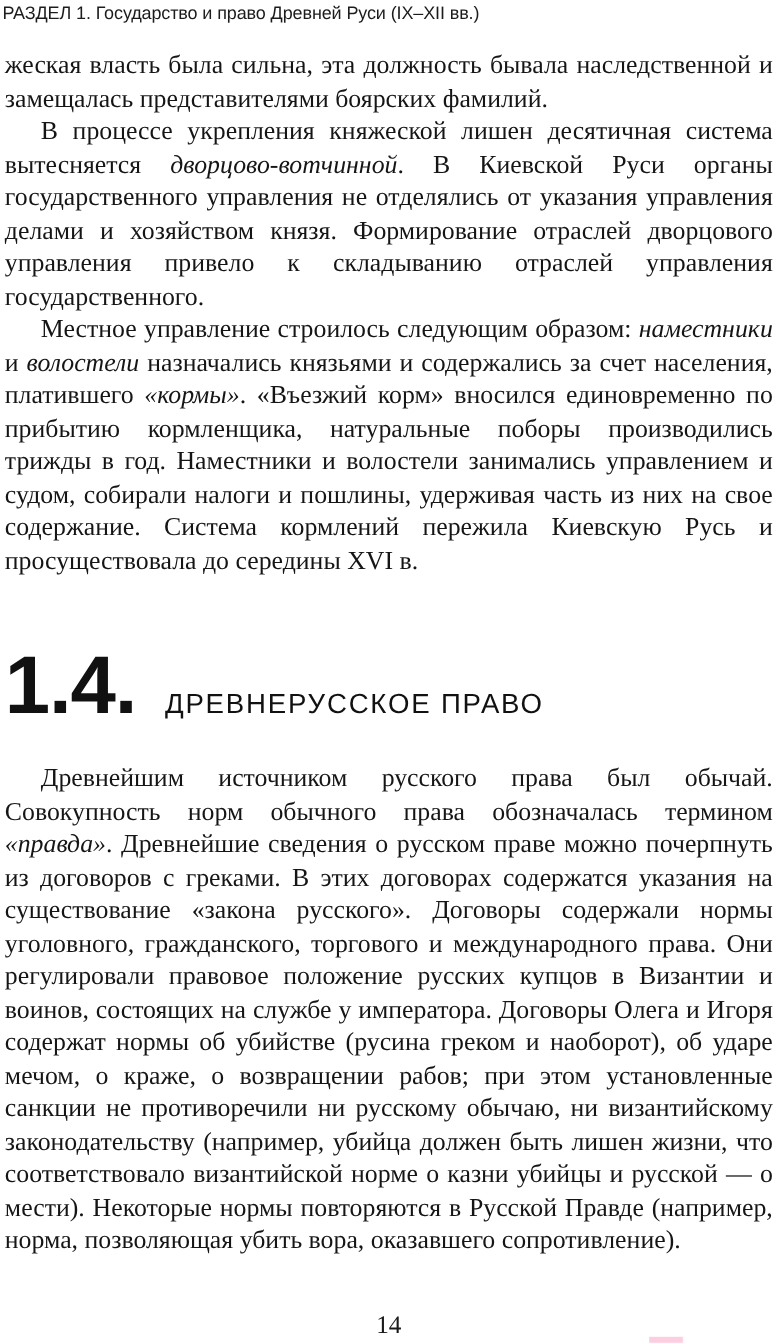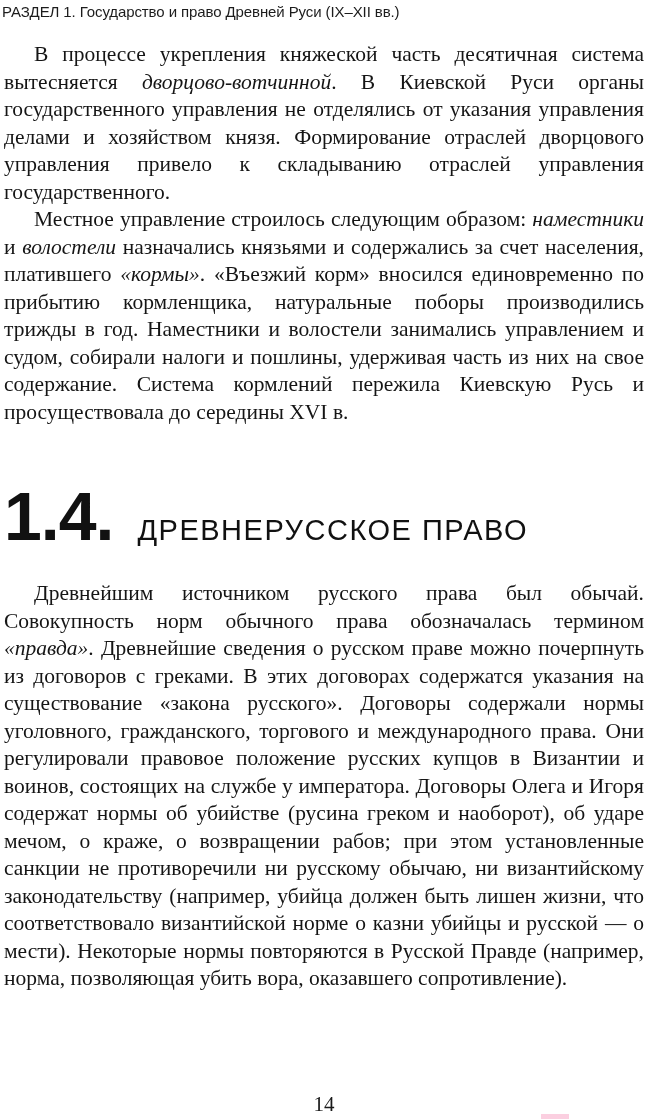--- a/index.html
+++ b/index.html
@@ -42,21 +42,21 @@
     color: #111111;
     hyphens: none;
   }
   .section-number {
     font-size: 68px; line-height: 1;
     font-weight: 700;
     letter-spacing: -1px;
   }
   .section-title {
     margin-left: 24px;
-    font-size: 29px; line-height: 1;
+    font-size: 23px; line-height: 1;
     font-weight: 500;
     letter-spacing: 1.5px;
   }
 
   .page-number {
     position: absolute; bottom: 4px; left: 0; right: 0;
     text-align: center;
     font-family: "Liberation Serif", serif;
     font-size: 21px; line-height: 24px;
     color: #1a1a1a;
@@ -72,22 +72,23 @@
 </style>
 </head>
 <body>
 
 <div class="page">
 
   <div class="running-header">РАЗДЕЛ 1. Государство и право Древней Руси (IX–XII вв.)</div>
 
   <div class="body-text">
 
+    <p class="para no-indent"><span>жеская власть была сильна, эта должность бывала наследственной и замещалась представителями боярских фамилий.</span></p>
 
-    <p class="para"><span>В процессе укрепления княжеской часть десятичная система вытесняется </span><span class="it">дворцово-вотчинной</span><span>. В Киевской Руси органы государственного управления не отделялись от указания управления делами и хозяйством князя. Формирование отраслей дворцового управления привело к складыванию отраслей управления государственного.</span></p>
+    <p class="para"><span>В процессе укрепления княжеской лишен десятичная система вытесняется </span><span class="it">дворцово-вотчинной</span><span>. В Киевской Руси органы государственного управления не отделялись от указания управления делами и хозяйством князя. Формирование отраслей дворцового управления привело к складыванию отраслей управления государственного.</span></p>
 
     <p class="para"><span>Местное управление строилось следующим образом: </span><span class="it">наместники</span><span> и </span><span class="it">волостели</span><span> назначались князьями и содержались за счет населения, платившего </span><span class="it">«кормы»</span><span>. «Въезжий корм» вносился единовременно по прибытию кормленщика, натуральные поборы производились трижды в год. Наместники и волостели занимались управлением и судом, собирали налоги и пошлины, удерживая часть из них на свое содержание. Система кормлений пережила Киевскую Русь и просуществовала до середины XVI в.</span></p>
 
     <h2 class="section-heading">
       <span class="section-number">1.4.</span>
       <span class="section-title">ДРЕВНЕРУССКОЕ ПРАВО</span>
     </h2>
 
     <p class="para"><span>Древнейшим источником русского права был обычай. Совокупность норм обычного права обозначалась термином </span><span class="it">«правда»</span><span>. Древнейшие сведения о русском праве можно почерпнуть из договоров с греками. В этих договорах содержатся указания на существование «закона русского». Договоры содержали нормы уголовного, гражданского, торгового и международного права. Они регулировали правовое положение русских купцов в Византии и воинов, состоящих на службе у императора. Договоры Олега и Игоря содержат нормы об убийстве (русина греком и наоборот), об ударе мечом, о краже, о возвращении рабов; при этом установленные санкции не противоречили ни русскому обычаю, ни византийскому законодательству (например, убийца должен быть лишен жизни, что соответствовало византийской норме о казни убийцы и русской — о мести). Некоторые нормы повторяются в Русской Правде (например, норма, позволяющая убить вора, оказавшего сопротивление).</span></p>
 

